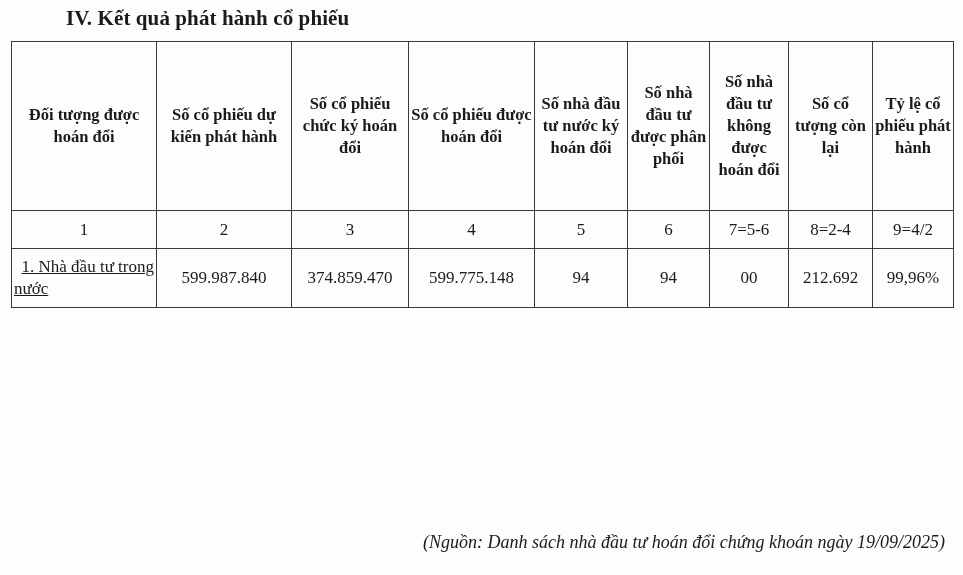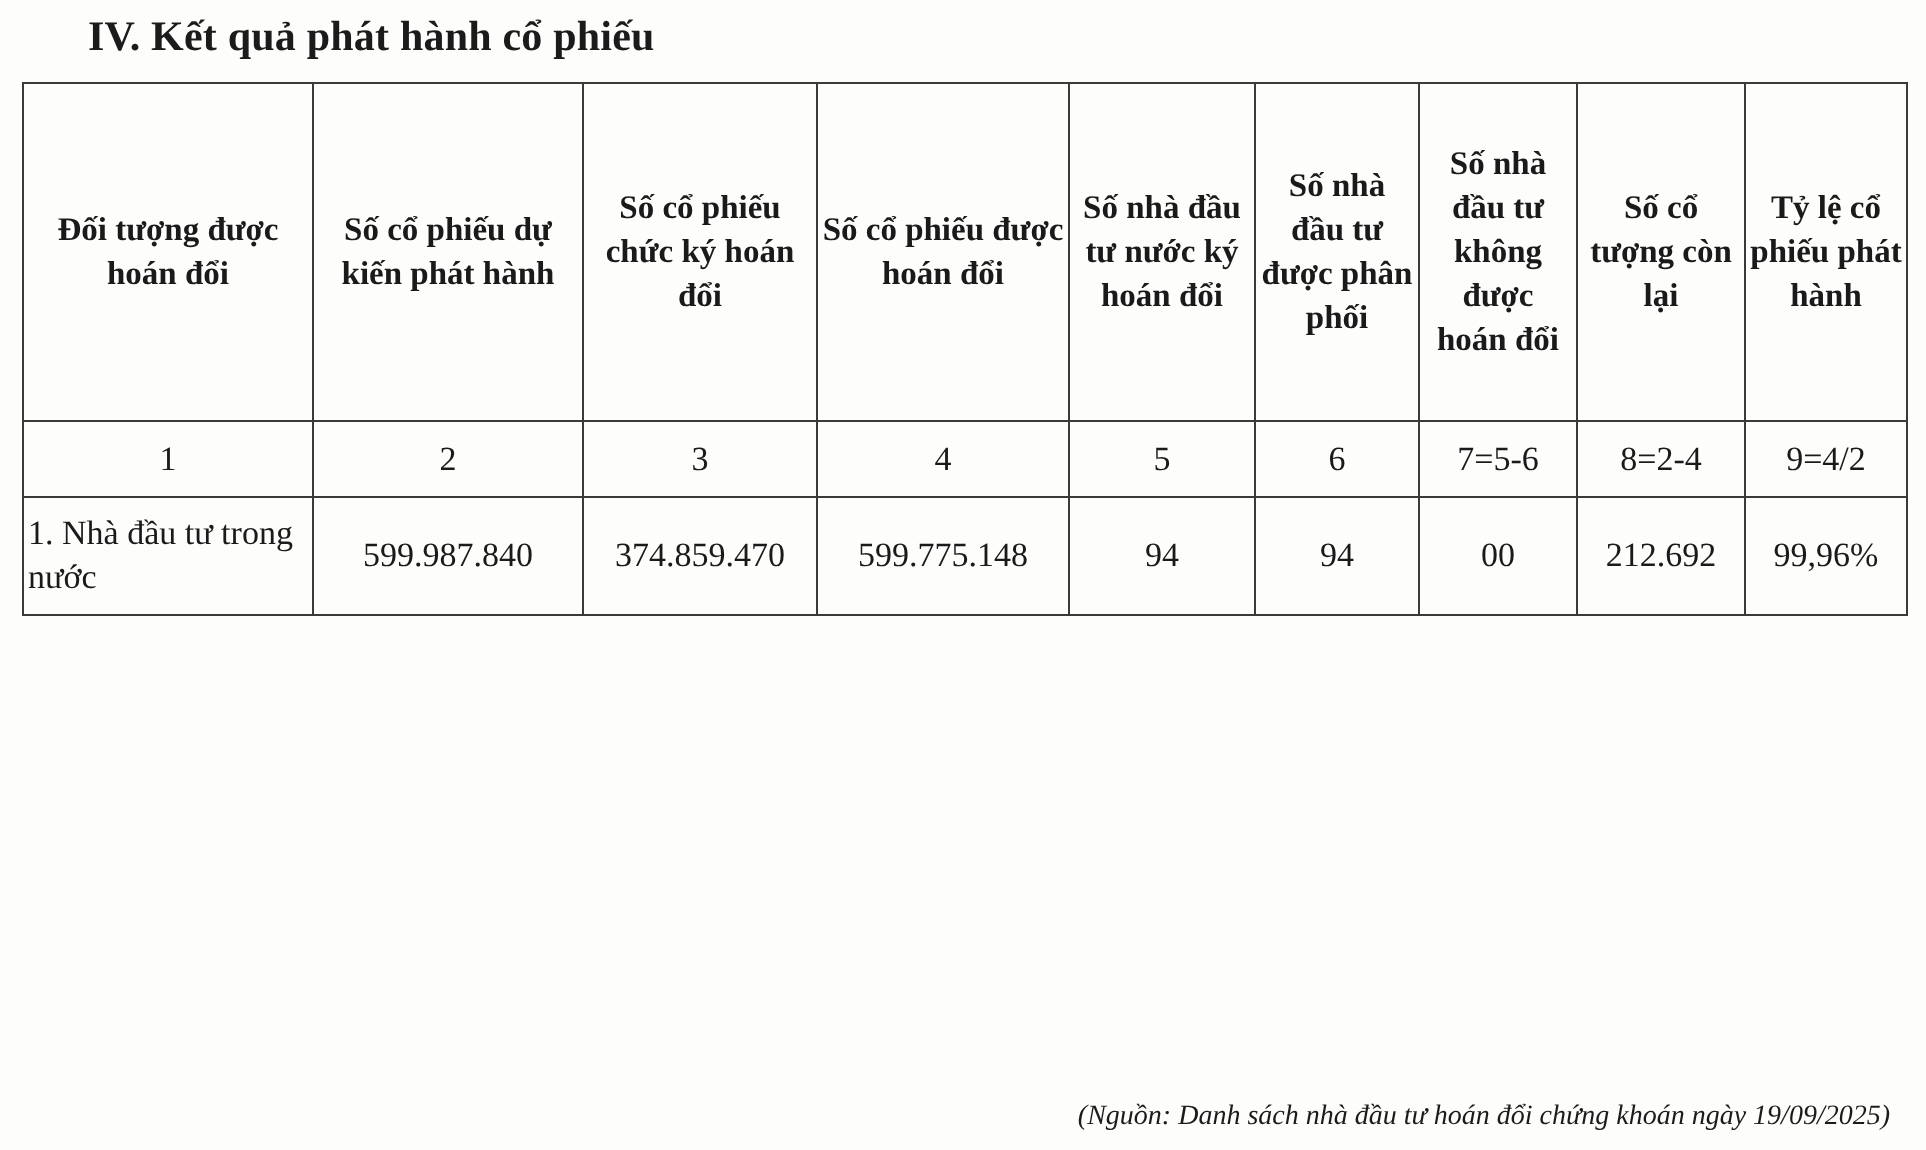--- a/index.html
+++ b/index.html
@@ -11,21 +11,21 @@
       width: 963px;
       height: 575px;
       position: relative;
       overflow: hidden;
       font-family: "Liberation Serif", "DejaVu Serif", serif;
       color: #1a1a1a;
       background: #fdfdfc;
     }
     .section-title {
       position: absolute;
-      left: 44px;
+      left: 66px;
       top: 6px;
       font-size: 21px;
       font-weight: bold;
       color: #1b1b1b;
       letter-spacing: 0.1px;
     }
     table.results {
       position: absolute;
       left: 11px;
       top: 41px;
@@ -52,32 +52,33 @@
     tr.row-1 { height: 59px; }
     tr.row-2 { height: 200px; }
     tr.total-row { height: 36px; }
     tr.total-row td { font-weight: bold; }
     td.label-cell {
       text-align: justify;
       padding: 0 6px 0 10px;
       text-align-last: left;
     }
     td.label-cell.label-1 {
-      text-align: left;
+      text-align: right;
       line-height: 22px;
+      text-decoration: underline;
     }
     td.label-cell.label-2 {
       line-height: 24px;
       padding-right: 8px;
     }
     .source-note {
       position: absolute;
       right: 18px;
-      top: 551px;
-      font-size: 14px;
+      top: 532px;
+      font-size: 18px;
       font-style: italic;
       color: #1b1b1b;
     }
   </style>
 </head>
 <body>
 
 <div class="section-title">IV. Kết quả phát hành cổ phiếu</div>
 
 <table class="results">

